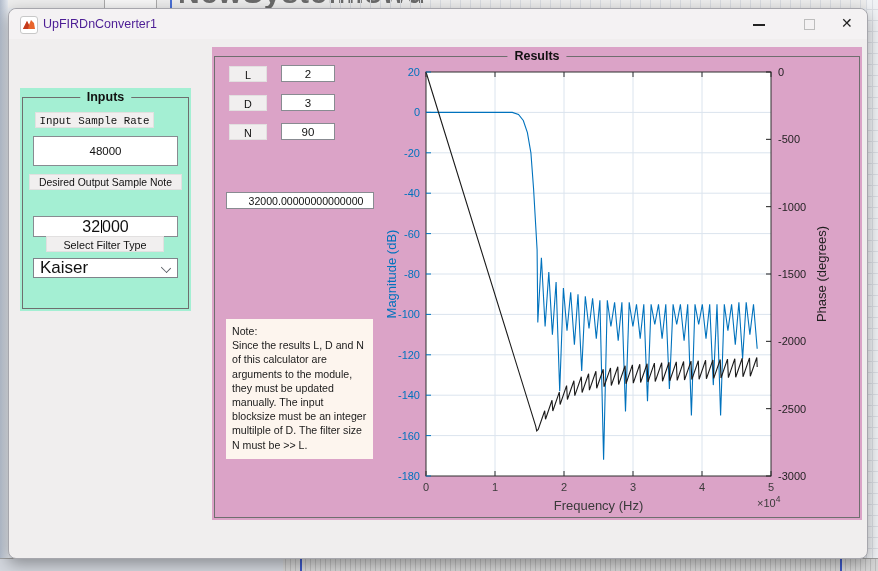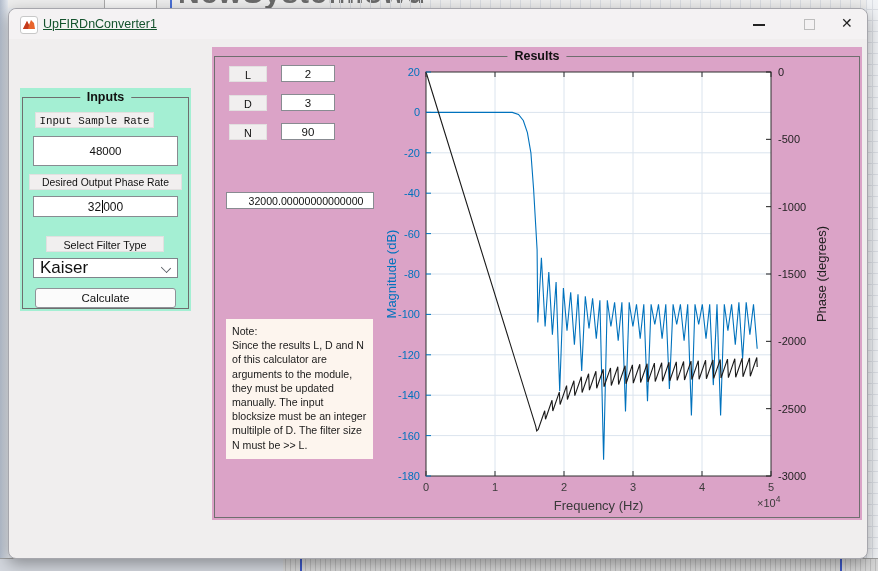--- a/index.html
+++ b/index.html
@@ -23,42 +23,42 @@
   .backdrop-bottom{position:absolute;left:0;top:558px;width:878px;height:13px;background:
     repeating-linear-gradient(90deg,#bdbdbd 0 1px,transparent 1px 5px),#d6d6d6;
     border-top:1px solid #9f9f9f;z-index:1;}
   .ruler-blank{position:absolute;left:0;top:0;width:283px;height:13px;background:#d3d7de;}
   .ruler-mark{position:absolute;top:0;width:2px;height:13px;background:#3b57c4;}
   
   .app-window{position:absolute;left:8px;top:8px;width:858px;height:549px;background:#f0eeee;
     border:1px solid #a6a6ac;border-radius:8px;box-shadow:0 5px 16px rgba(0,0,0,.35);z-index:5;}
   .titlebar{position:absolute;left:0;top:0;right:0;height:30px;background:#f4f2f3;border-radius:8px 8px 0 0;}
   .app-icon{position:absolute;left:11px;top:7px;width:16px;height:16px;background:#fff;border:1px solid #c8c8c8;border-radius:3px;}
-  .window-title{position:absolute;left:34px;top:8px;font-size:12.5px;color:#14532d;text-decoration:underline;}
+  .window-title{position:absolute;left:34px;top:8px;font-size:12.5px;color:#4c1d95;}
   .win-controls{position:absolute;right:0;top:0;height:30px;width:150px;}
   .win-btn{position:absolute;top:0;width:40px;height:30px;cursor:default;}
   .glyph-min{position:absolute;left:14px;top:15px;width:12px;height:2px;background:#222;}
   .glyph-max{position:absolute;left:15px;top:10px;width:9px;height:9px;border:1px solid #bdbdbd;}
   .glyph-close{position:absolute;left:12px;top:6px;font-size:14px;color:#222;}
   
   .panel{position:absolute;}
   .panel-border{position:absolute;left:2px;right:2px;top:9px;bottom:2px;border:1px solid #6e6e6e;}
   .panel-title{position:absolute;top:2px;left:50%;transform:translateX(-50%);
     font-size:12.5px;font-weight:bold;color:#111;padding:0 7px;white-space:nowrap;z-index:3;}
   .inputs-panel{left:11px;top:79px;width:171px;height:223px;background:#a4efd3;}
   .inputs-panel .panel-title{background:#a4efd3;}
   .results-panel{left:203px;top:38px;width:650px;height:473px;background:#dba3c7;}
   .results-panel .panel-title{background:#dba3c7;}
   
   .chip{position:absolute;background:#f1efef;color:#111;font-size:10.8px;text-align:center;
     line-height:16px;height:16px;border:1px solid #e2e0e0;box-sizing:border-box;}
   .field{position:absolute;background:#fff;border:1px solid #888b91;box-sizing:border-box;
     font-size:11.5px;color:#111;text-align:center;font-family:"Liberation Sans",sans-serif;padding:0;}
   .caret-field{position:absolute;background:#fff;border:1px solid #888b91;box-sizing:border-box;
-    font-size:12px;color:#111;display:flex;align-items:center;justify-content:center;}
+    font-size:16px;color:#111;display:flex;align-items:center;justify-content:center;margin-top:20px;}
   .text-caret{display:inline-block;width:1px;height:13px;background:#000;margin:0 0.5px;}
   .dropdown{position:absolute;background:#fff;border:1px solid #7f838a;box-sizing:border-box;
     font-size:17px;color:#111;line-height:18px;padding-left:6px;cursor:default;}
   .dd-chevron{position:absolute;right:7px;top:5px;width:7px;height:7px;border-right:1.4px solid #5a5f66;
     border-bottom:1.4px solid #5a5f66;transform:rotate(45deg) scaleY(0.8);}
   .button{position:absolute;background:#fbfbfb;border:1px solid #8f9298;border-radius:3px;box-sizing:border-box;
     font-size:11.5px;color:#111;text-align:center;cursor:default;}
   .note-box{position:absolute;background:#fdf5ee;color:#1a1a1a;font-size:10.6px;line-height:1.34;
     padding:5px 6px;box-sizing:border-box;white-space:pre-line;}
   .plot-svg{position:absolute;left:0;top:0;}
@@ -103,34 +103,33 @@
     </span>
   </div>
 
   <div class="panel inputs-panel">
     <div class="panel-border"></div>
     <div class="panel-title">Inputs</div>
 
     <div class="chip" style="left:15px;top:24px;width:119px;font-family:Liberation Mono, monospace;">Input Sample Rate</div>
     <input class="field" style="left: 13px; top: 48px; width: 145px; height: 30px;" readonly="" value="48000">
 
-    <div class="chip" style="left:9px;top:86px;width:153px;font-size:10.4px;">Desired Output Phase Rate</div>
+    <div class="chip" style="left:9px;top:86px;width:153px;font-size:10.4px;">Desired Output Sample Note</div>
     <div class="caret-field" style="left:13px;top:108px;width:145px;height:21px;">
       <span>32</span>
         <span class="text-caret"></span>
         <span>000</span>
     </div>
 
     <div class="chip" style="left:26px;top:148px;width:118px;">Select Filter Type</div>
     <div class="dropdown" style="left:13px;top:170px;width:145px;height:20px;">
       <span>Kaiser</span>
       <span class="dd-chevron"></span>
     </div>
 
-    <div class="button" style="left:15px;top:200px;width:141px;height:20px;line-height:18px;">Calculate</div>
   </div>
 
   <div class="panel results-panel">
     <div class="panel-border"></div>
     <div class="panel-title">Results</div>
 
     <div class="chip" style="left:17px;top:19px;width:38px;">L</div>
     <input class="field" style="left: 69px; top: 18px; width: 54px; height: 17px;" readonly="" value="2">
 
     <div class="chip" style="left:17px;top:48px;width:38px;">D</div>

